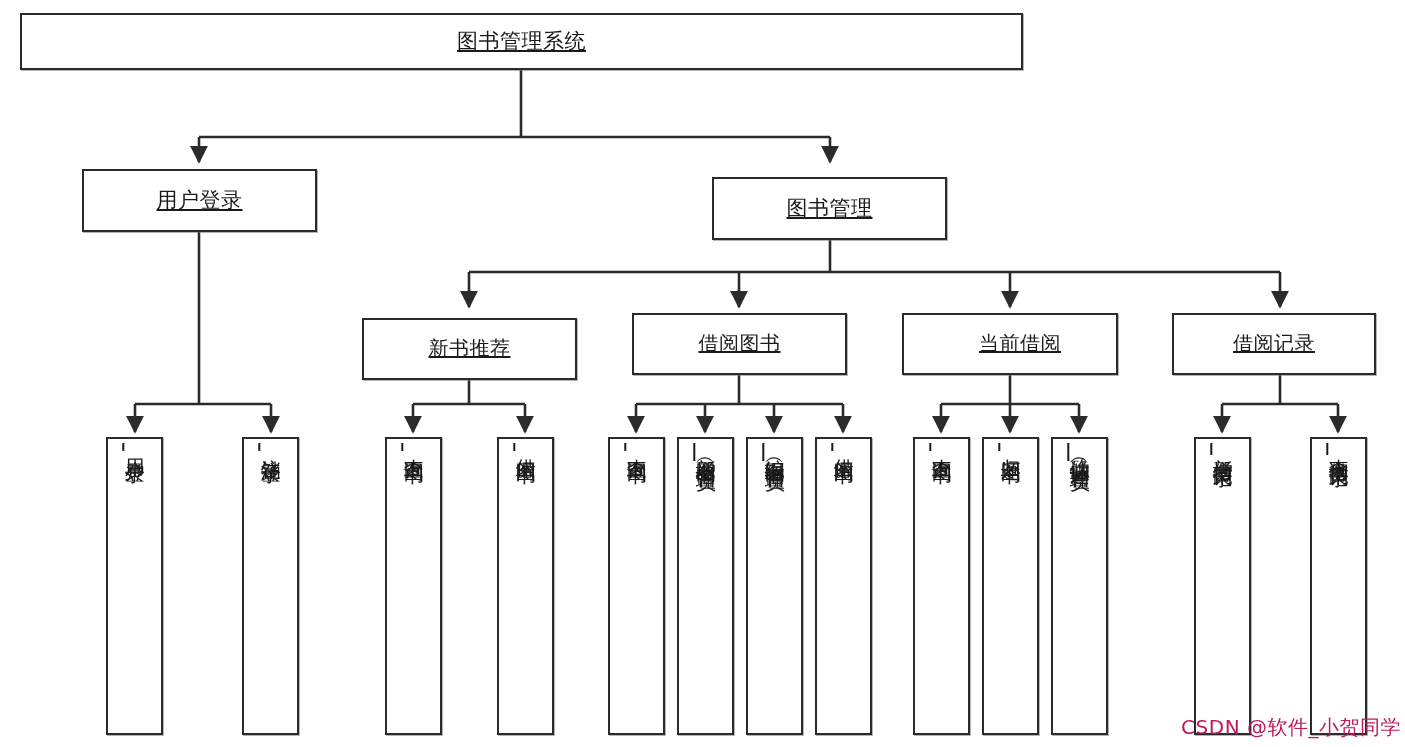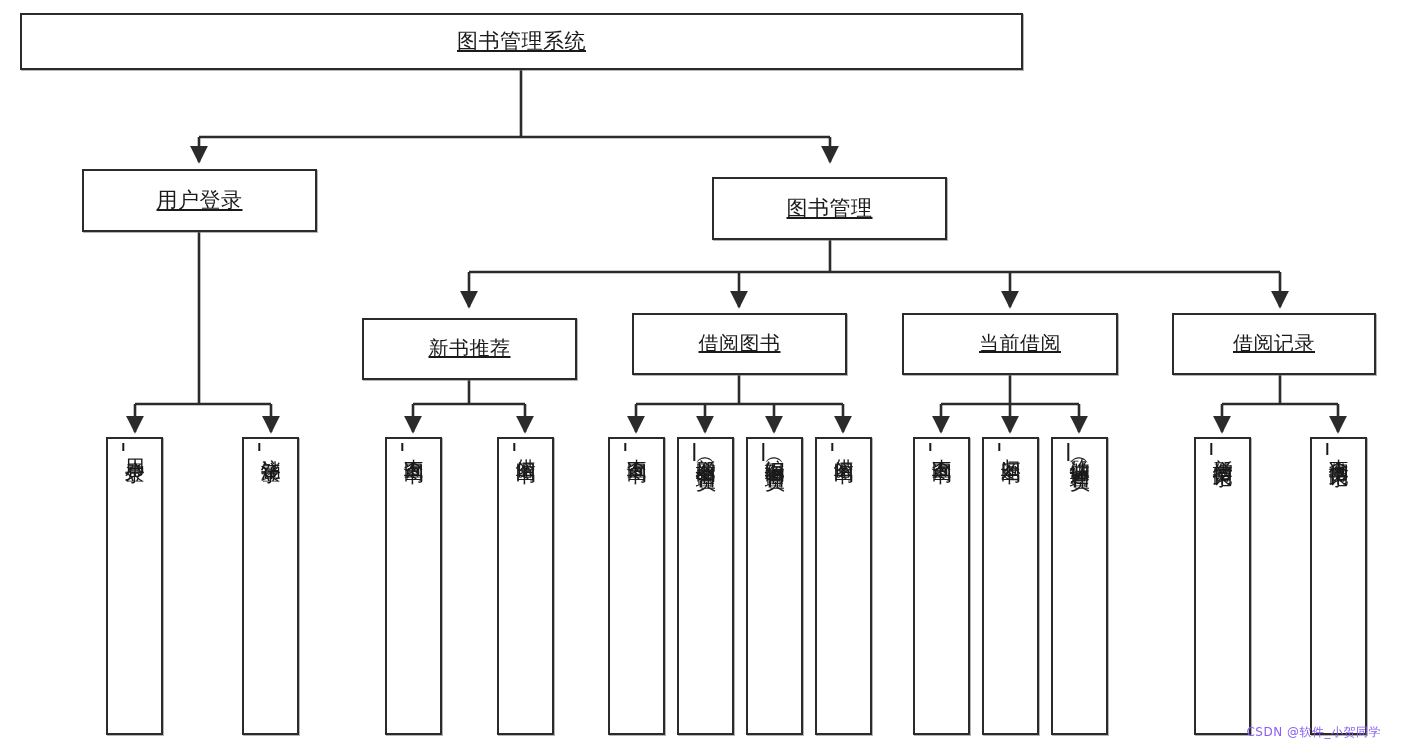--- a/index.html
+++ b/index.html
@@ -57,24 +57,24 @@
   .node.leaf .lbl {
     writing-mode: vertical-rl;
     text-orientation: upright;
     font-size: 20px;
     line-height: 1.08;
     letter-spacing: 2px;
     max-height: 100%;
   }
   #watermark {
     position: absolute;
-    right: 24px;
+    right: 4px;
     bottom: 6px;
-    font-size: 12px;
-    color: #8b5cf6;
+    font-size: 20px;
+    color: #be185d;
     letter-spacing: 0.5px;
     white-space: nowrap;
   }
 </style>
 </head>
 <body>
 
 <div id="canvas">
 
   <svg id="wires" viewBox="0 0 1405 747" xmlns="http://www.w3.org/2000/svg">

